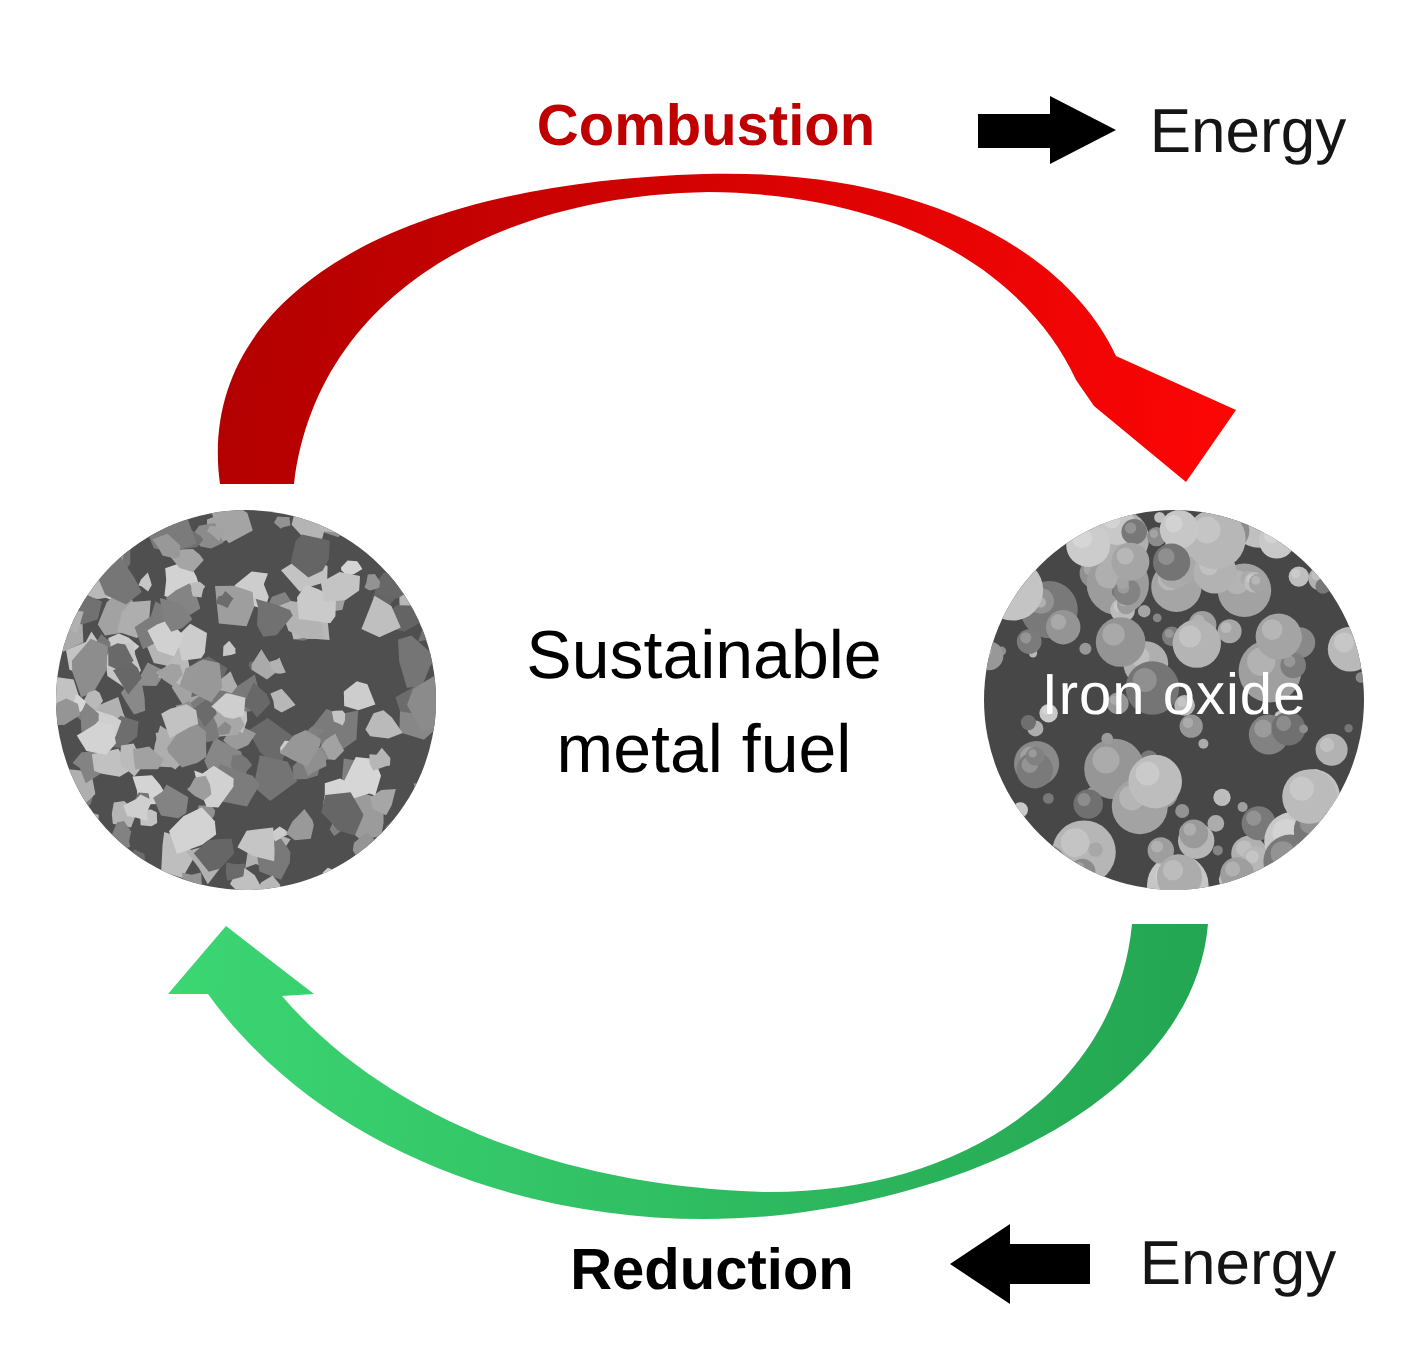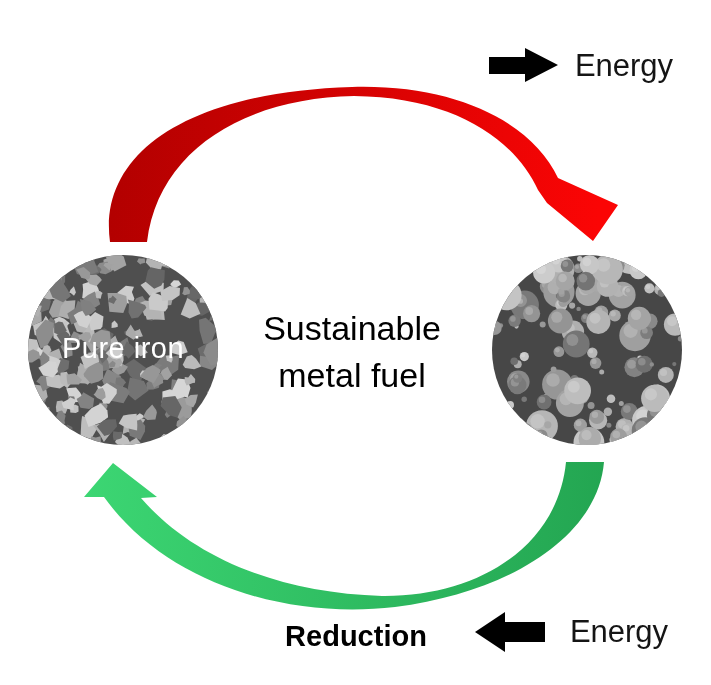--- a/index.html
+++ b/index.html
@@ -256,21 +256,20 @@
         <polygon points="151.6,40.2 144.6,45.1 134.1,45.9 132.4,36.2 141.8,31.0 152.0,33.0" fill="rgb(196,196,196)"></polygon>
         <polygon points="94.0,102.7 88.7,104.4 84.5,103.6 77.7,98.2 84.9,91.6 86.6,91.7 94.7,93.9" fill="rgb(206,206,206)"></polygon>
         <polygon points="86.6,111.8 83.6,112.4 81.9,112.4 80.8,109.8 81.2,108.8 84.5,105.8 87.7,108.1" fill="rgb(137,137,137)"></polygon>
         <polygon points="83.2,88.5 77.5,96.1 61.7,88.0 64.8,79.3 73.5,74.7 81.7,76.5" fill="rgb(152,152,152)"></polygon>
         <polygon points="82.1,179.0 75.9,187.1 71.5,179.1 65.1,170.6 75.7,167.7 83.2,166.4" fill="rgb(177,177,177)"></polygon>
         <polygon points="89.1,171.6 82.2,179.3 76.4,180.9 68.9,171.6 75.9,165.3 80.0,164.6 87.8,164.3" fill="rgb(102,102,102)"></polygon>
         <polygon points="71.1,107.0 67.0,108.5 56.9,114.1 52.6,101.9 57.1,99.4 65.2,97.1 70.1,100.1" fill="rgb(194,194,194)"></polygon>
         <polygon points="30.0,116.6 25.1,122.4 15.2,120.5 10.4,112.7 21.1,106.3 28.1,107.1" fill="rgb(211,211,211)"></polygon>
         <polygon points="109.3,170.0 109.1,175.6 98.3,172.9 90.7,168.6 95.3,160.4 100.9,159.6 108.6,158.7" fill="rgb(197,197,197)"></polygon>
       </svg>
-    <span class="node-label">Pure iron</span>
   </div>
 
   <div class="micrograph right">
     <svg id="tex-right" viewBox="0 0 190 190">
         <rect width="190" height="190" fill="#474747"></rect>
         <circle cx="107.6" cy="68.4" r="2.2" fill="rgb(114,114,114)"></circle>
         <circle cx="7.0" cy="1.3" r="2.3" fill="rgb(143,143,143)"></circle>
         <circle cx="106.1" cy="165.4" r="9.1" fill="rgb(182,182,182)"></circle>
         <circle cx="103.5" cy="162.7" r="4.1" fill="rgba(255,255,255,0.20)"></circle>
         <circle cx="55.3" cy="31.6" r="7.5" fill="rgb(144,144,144)"></circle>
@@ -520,25 +519,27 @@
         <circle cx="45.3" cy="185.2" r="6.0" fill="rgb(144,144,144)"></circle>
         <circle cx="43.7" cy="183.4" r="2.7" fill="rgba(255,255,255,0.20)"></circle>
         <circle cx="85.6" cy="135.8" r="13.4" fill="rgb(189,189,189)"></circle>
         <circle cx="81.8" cy="131.7" r="6.0" fill="rgba(255,255,255,0.20)"></circle>
         <circle cx="84.2" cy="89.0" r="13.4" fill="rgb(117,117,117)"></circle>
         <circle cx="80.4" cy="85.0" r="6.0" fill="rgba(255,255,255,0.20)"></circle>
         <circle cx="152.2" cy="109.3" r="8.5" fill="rgb(112,112,112)"></circle>
         <circle cx="149.8" cy="106.7" r="3.8" fill="rgba(255,255,255,0.20)"></circle>
         <circle cx="159.8" cy="109.4" r="2.2" fill="rgb(142,142,142)"></circle>
       </svg>
+    <span class="node-label">Iron oxide</span>
   </div>
 
   <div class="center-label">
     <div>Sustainable</div>
     <div>metal fuel</div>
   </div>
 
+  <div class="proc-label combustion" style="color: rgb(192, 0, 0);">Combustion</div>
   <div class="proc-label reduction" style="color: #000000;">Reduction</div>
 
   <div class="energy-label top">Energy</div>
   <div class="energy-label bottom">Energy</div>
 
 </div>
 
 </body></html>

